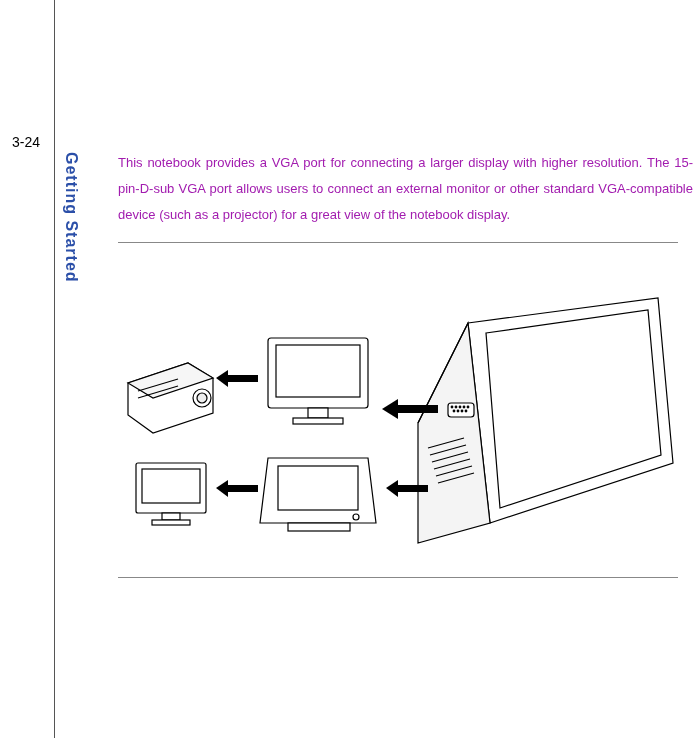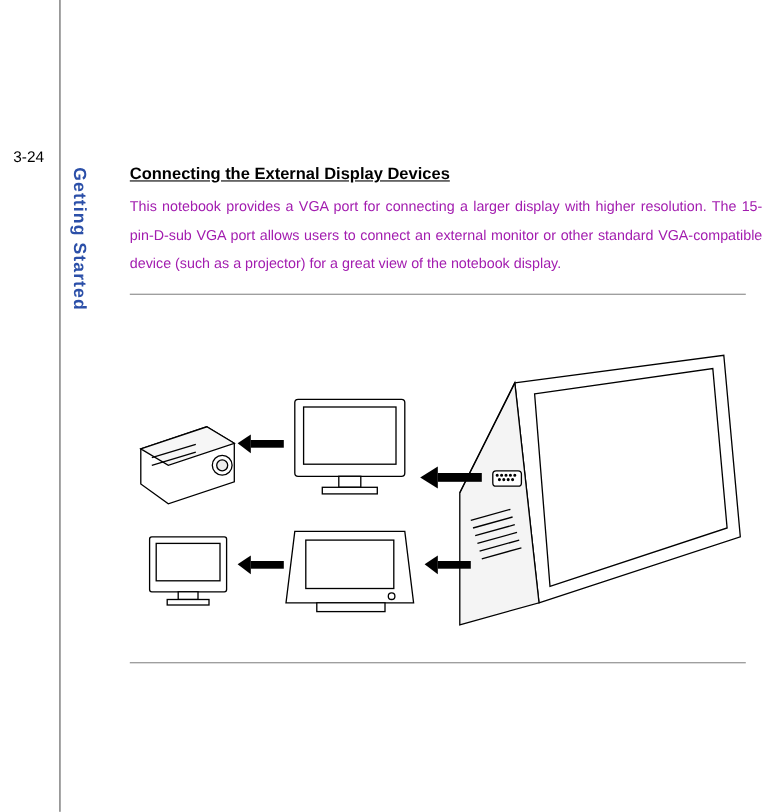--- a/index.html
+++ b/index.html
@@ -75,21 +75,20 @@
 </head>
 <body>
 
 <div class="page-number">3-24</div>
 
 <div class="vertical-rule"></div>
 
 <div class="sidebar-label">Getting Started</div>
 
 <div class="content">
-  <div class="heading">Connecting the External Display Devices</div>
   <div class="body-text">This notebook provides a VGA port for connecting a larger display with higher resolution.  The 15-pin-D-sub VGA port allows users to connect an external monitor or other standard VGA-compatible device (such as a projector) for a great view of the notebook display.</div>
 
   <hr class="hr-top">
 
   <div class="figure">
     <svg viewBox="0 0 560 300" width="560" height="300">
 
       <g stroke="#000" fill="#fff" stroke-width="1.2">
         <path d="M350 60 L540 35 L555 200 L372 260 Z" fill="#fff"></path>
         <path d="M350 60 L372 260 L300 280 L300 160 Z" fill="#f4f4f4"></path>

